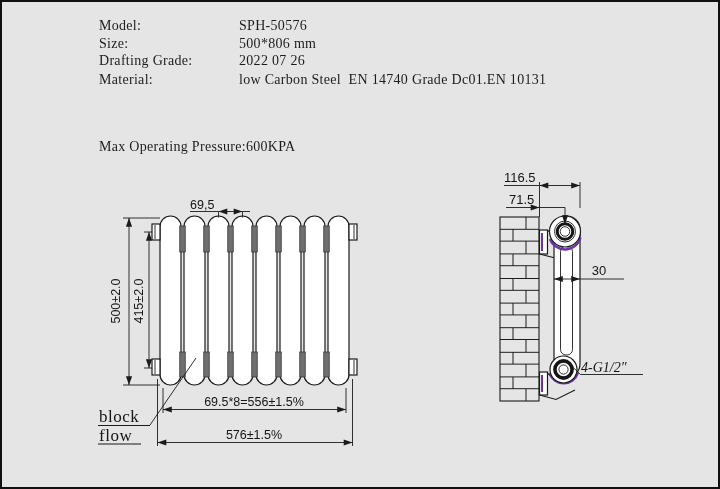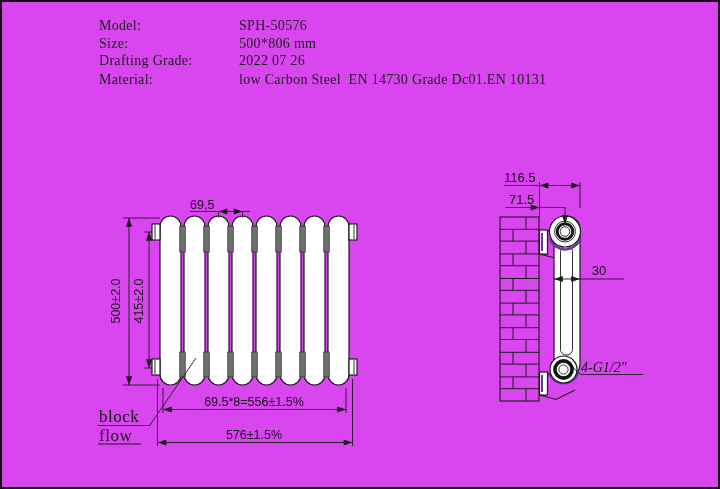--- a/index.html
+++ b/index.html
@@ -1,16 +1,16 @@
 <!DOCTYPE html>
 <html><head>
 <meta charset="utf-8">
 <style>
   html,body{margin:0;padding:0;background:#fff;}
-  .page{position:relative;width:720px;height:489px;background:#d946ef;
+  .page{position:relative;width:720px;height:489px;background:#e5e5e5;
         border:2px solid #111;box-sizing:border-box;overflow:hidden;
         font-family:"Liberation Serif",serif;}
   .spec{position:absolute;left:97px;top:0;width:560px;height:160px;}
   .spec .row{position:absolute;left:0;white-space:pre;font-size:14px;color:#1d1d1d;letter-spacing:.3px;}
   .spec .lab{display:inline-block;min-width:140px;}
   .spec .val{white-space:pre;}
   .r0{top:16px}.r1{top:33.5px}.r2{top:51px}.r3{top:70px}.r4{top:92px}.r5{top:114px}.r6{top:137px}
   svg{position:absolute;left:0;top:0;}
   .ln{stroke:#1b1b1b;stroke-width:1.1;fill:none;}
   .thin{stroke:#1b1b1b;stroke-width:0.9;fill:none;}
@@ -24,21 +24,22 @@
 </style>
 </head>
 <body>
 
 <div class="page">
 
   <div class="spec">
     <div class="row r0"><span class="lab">Model:</span><span class="val">SPH-50576</span></div>
     <div class="row r1"><span class="lab">Size:</span><span class="val">500*806 mm</span></div>
     <div class="row r2"><span class="lab">Drafting Grade:</span><span class="val">2022 07 26</span></div>
-    <div class="row r3"><span class="lab">Material:</span><span class="val">low Carbon Steel  EN 14730 Grade Dc01.EN 10131</span></div>
+    <div class="row r3"><span class="lab">Material:</span><span class="val">low Carbon Steel  EN 14740 Grade Dc01.EN 10131</span></div>
+    <div class="row r6"><span class="lab">Max Operating Pressure:</span><span class="val">600KPA</span></div>
   </div>
 
   <svg width="716" height="485" viewBox="0 0 716 485">
     <defs>
       <marker id="ar" viewBox="0 0 10 8" markerWidth="10" markerHeight="8" refX="9.3" refY="4" orient="auto-start-reverse" markerUnits="userSpaceOnUse">
         <path d="M0.5,0.9 L9.3,4 L0.5,7.1 Z" fill="#1b1b1b"></path>
       </marker>
       <pattern id="brick" patternUnits="userSpaceOnUse" x="498" y="215" width="39" height="24.6">
         <path d="M0,12.3 H39 M0,24.2 H39 M26,0 V12.3 M13,12.3 V24.6" stroke="#1b1b1b" stroke-width="1" fill="none"></path>
       </pattern>

